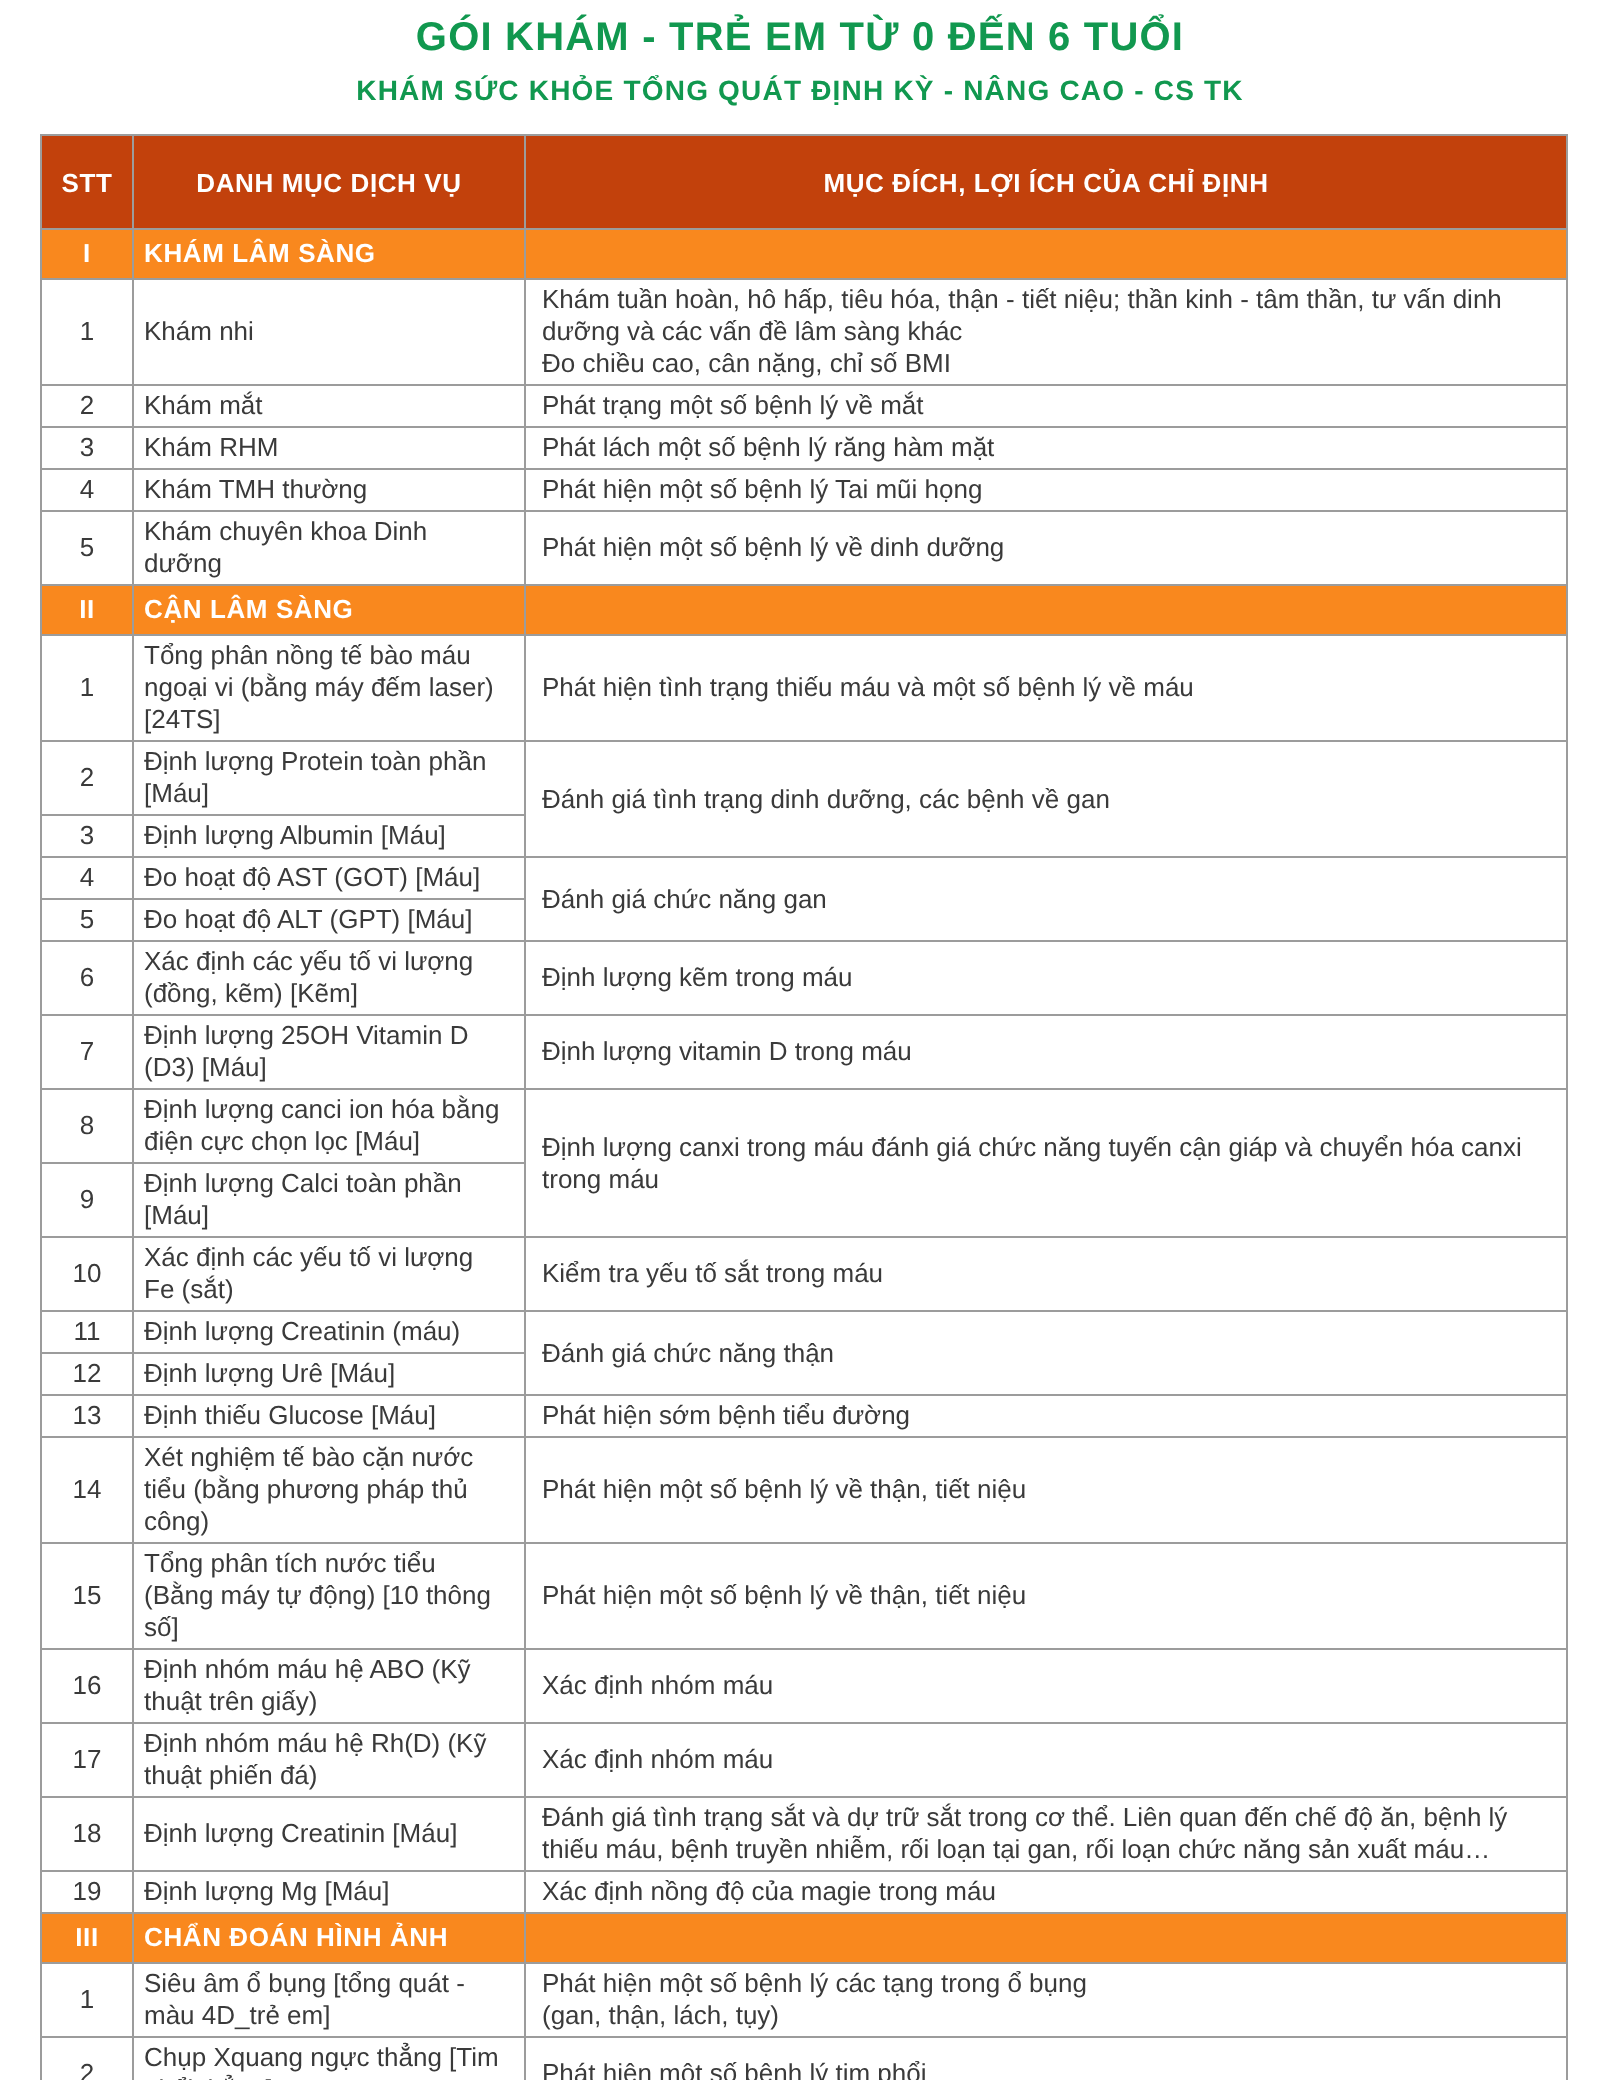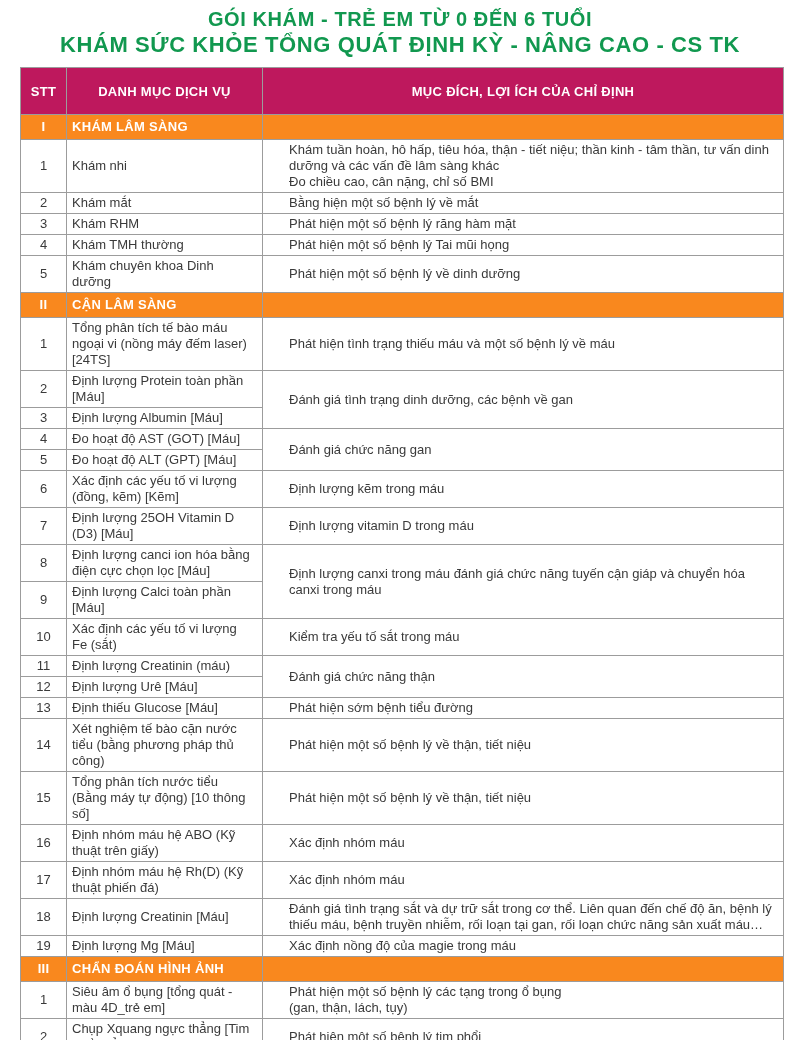--- a/index.html
+++ b/index.html
@@ -14,55 +14,55 @@
   .page { width: 800px; height: 1040px; position: relative; }
 
   .title-block {
     text-align: center;
     padding-top: 7px;
     color: #11984F;
     font-weight: bold;
     letter-spacing: 0.6px;
   }
   .title-line1 { font-size: 20px; line-height: 25px; }
-  .title-line2 { font-size: 22px; line-height: 26px; }
+  .title-line2 { font-size: 14px; line-height: 26px; }
 
   table.services {
     border-collapse: collapse;
     table-layout: fixed;
     width: 763px;
     margin: 9px 0 0 20px;
   }
   col.c-stt { width: 46px; }
   col.c-service { width: 196px; }
   col.c-purpose { width: 521px; }
 
   th, td { border: 1px solid #9C9C9C; }
 
   th {
-    background: #be185d;
+    background: #c2410c;
     color: #ffffff;
     font-size: 13px;
     font-weight: bold;
     height: 44px;
     text-align: center;
     letter-spacing: 0.3px;
   }
 
   td {
     font-size: 13px;
     color: #3A3A3A;
     line-height: 16px;
     padding: 2px 8px;
     vertical-align: middle;
     white-space: pre-line;
   }
   td.stt { text-align: center; padding: 2px 2px; }
   td.service { padding-left: 5px; }
-  td.purpose { padding-left: 26px; }
+  td.purpose { padding-left: 8px; }
 
   tr.section-row td {
     background: #F9881E;
     color: #ffffff;
     font-weight: bold;
     font-size: 13px;
     padding-top: 4px;
     padding-bottom: 4px;
     letter-spacing: 0.3px;
   }
@@ -99,45 +99,45 @@
         </tr>
         <tr>
           <td class="stt">1</td>
           <td class="service">Khám nhi</td>
           <td class="purpose">Khám tuần hoàn, hô hấp, tiêu hóa, thận - tiết niệu; thần kinh - tâm thần, tư vấn dinh dưỡng và các vấn đề lâm sàng khác
 Đo chiều cao, cân nặng, chỉ số BMI</td>
         </tr>
         <tr>
           <td class="stt">2</td>
           <td class="service">Khám mắt</td>
-          <td class="purpose">Bằng hiện một số bệnh lý về mắt</td>
+          <td class="purpose">Phát trạng một số bệnh lý về mắt</td>
         </tr>
         <tr>
           <td class="stt">3</td>
           <td class="service">Khám RHM</td>
-          <td class="purpose">Phát hiện một số bệnh lý răng hàm mặt</td>
+          <td class="purpose">Phát lách một số bệnh lý răng hàm mặt</td>
         </tr>
         <tr>
           <td class="stt">4</td>
           <td class="service">Khám TMH thường</td>
           <td class="purpose">Phát hiện một số bệnh lý Tai mũi họng</td>
         </tr>
         <tr>
           <td class="stt">5</td>
           <td class="service">Khám chuyên khoa Dinh dưỡng</td>
           <td class="purpose">Phát hiện một số bệnh lý về dinh dưỡng</td>
         </tr>
         <tr class="section-row">
           <td class="stt">II</td>
           <td class="service">CẬN LÂM SÀNG</td>
           <td class="purpose"></td>
         </tr>
         <tr>
           <td class="stt">1</td>
-          <td class="service">Tổng phân tích tế bào máu ngoại vi (nồng máy đếm laser) [24TS]</td>
+          <td class="service">Tổng phân nồng tế bào máu ngoại vi (bằng máy đếm laser) [24TS]</td>
           <td class="purpose">Phát hiện tình trạng thiếu máu và một số bệnh lý về máu</td>
         </tr>
         <tr>
           <td class="stt">2</td>
           <td class="service">Định lượng Protein toàn phần [Máu]</td>
           <td class="purpose" rowspan="2">Đánh giá tình trạng dinh dưỡng, các bệnh về gan</td>
         </tr>
         <tr>
           <td class="stt">3</td>
           <td class="service">Định lượng Albumin [Máu]</td>

